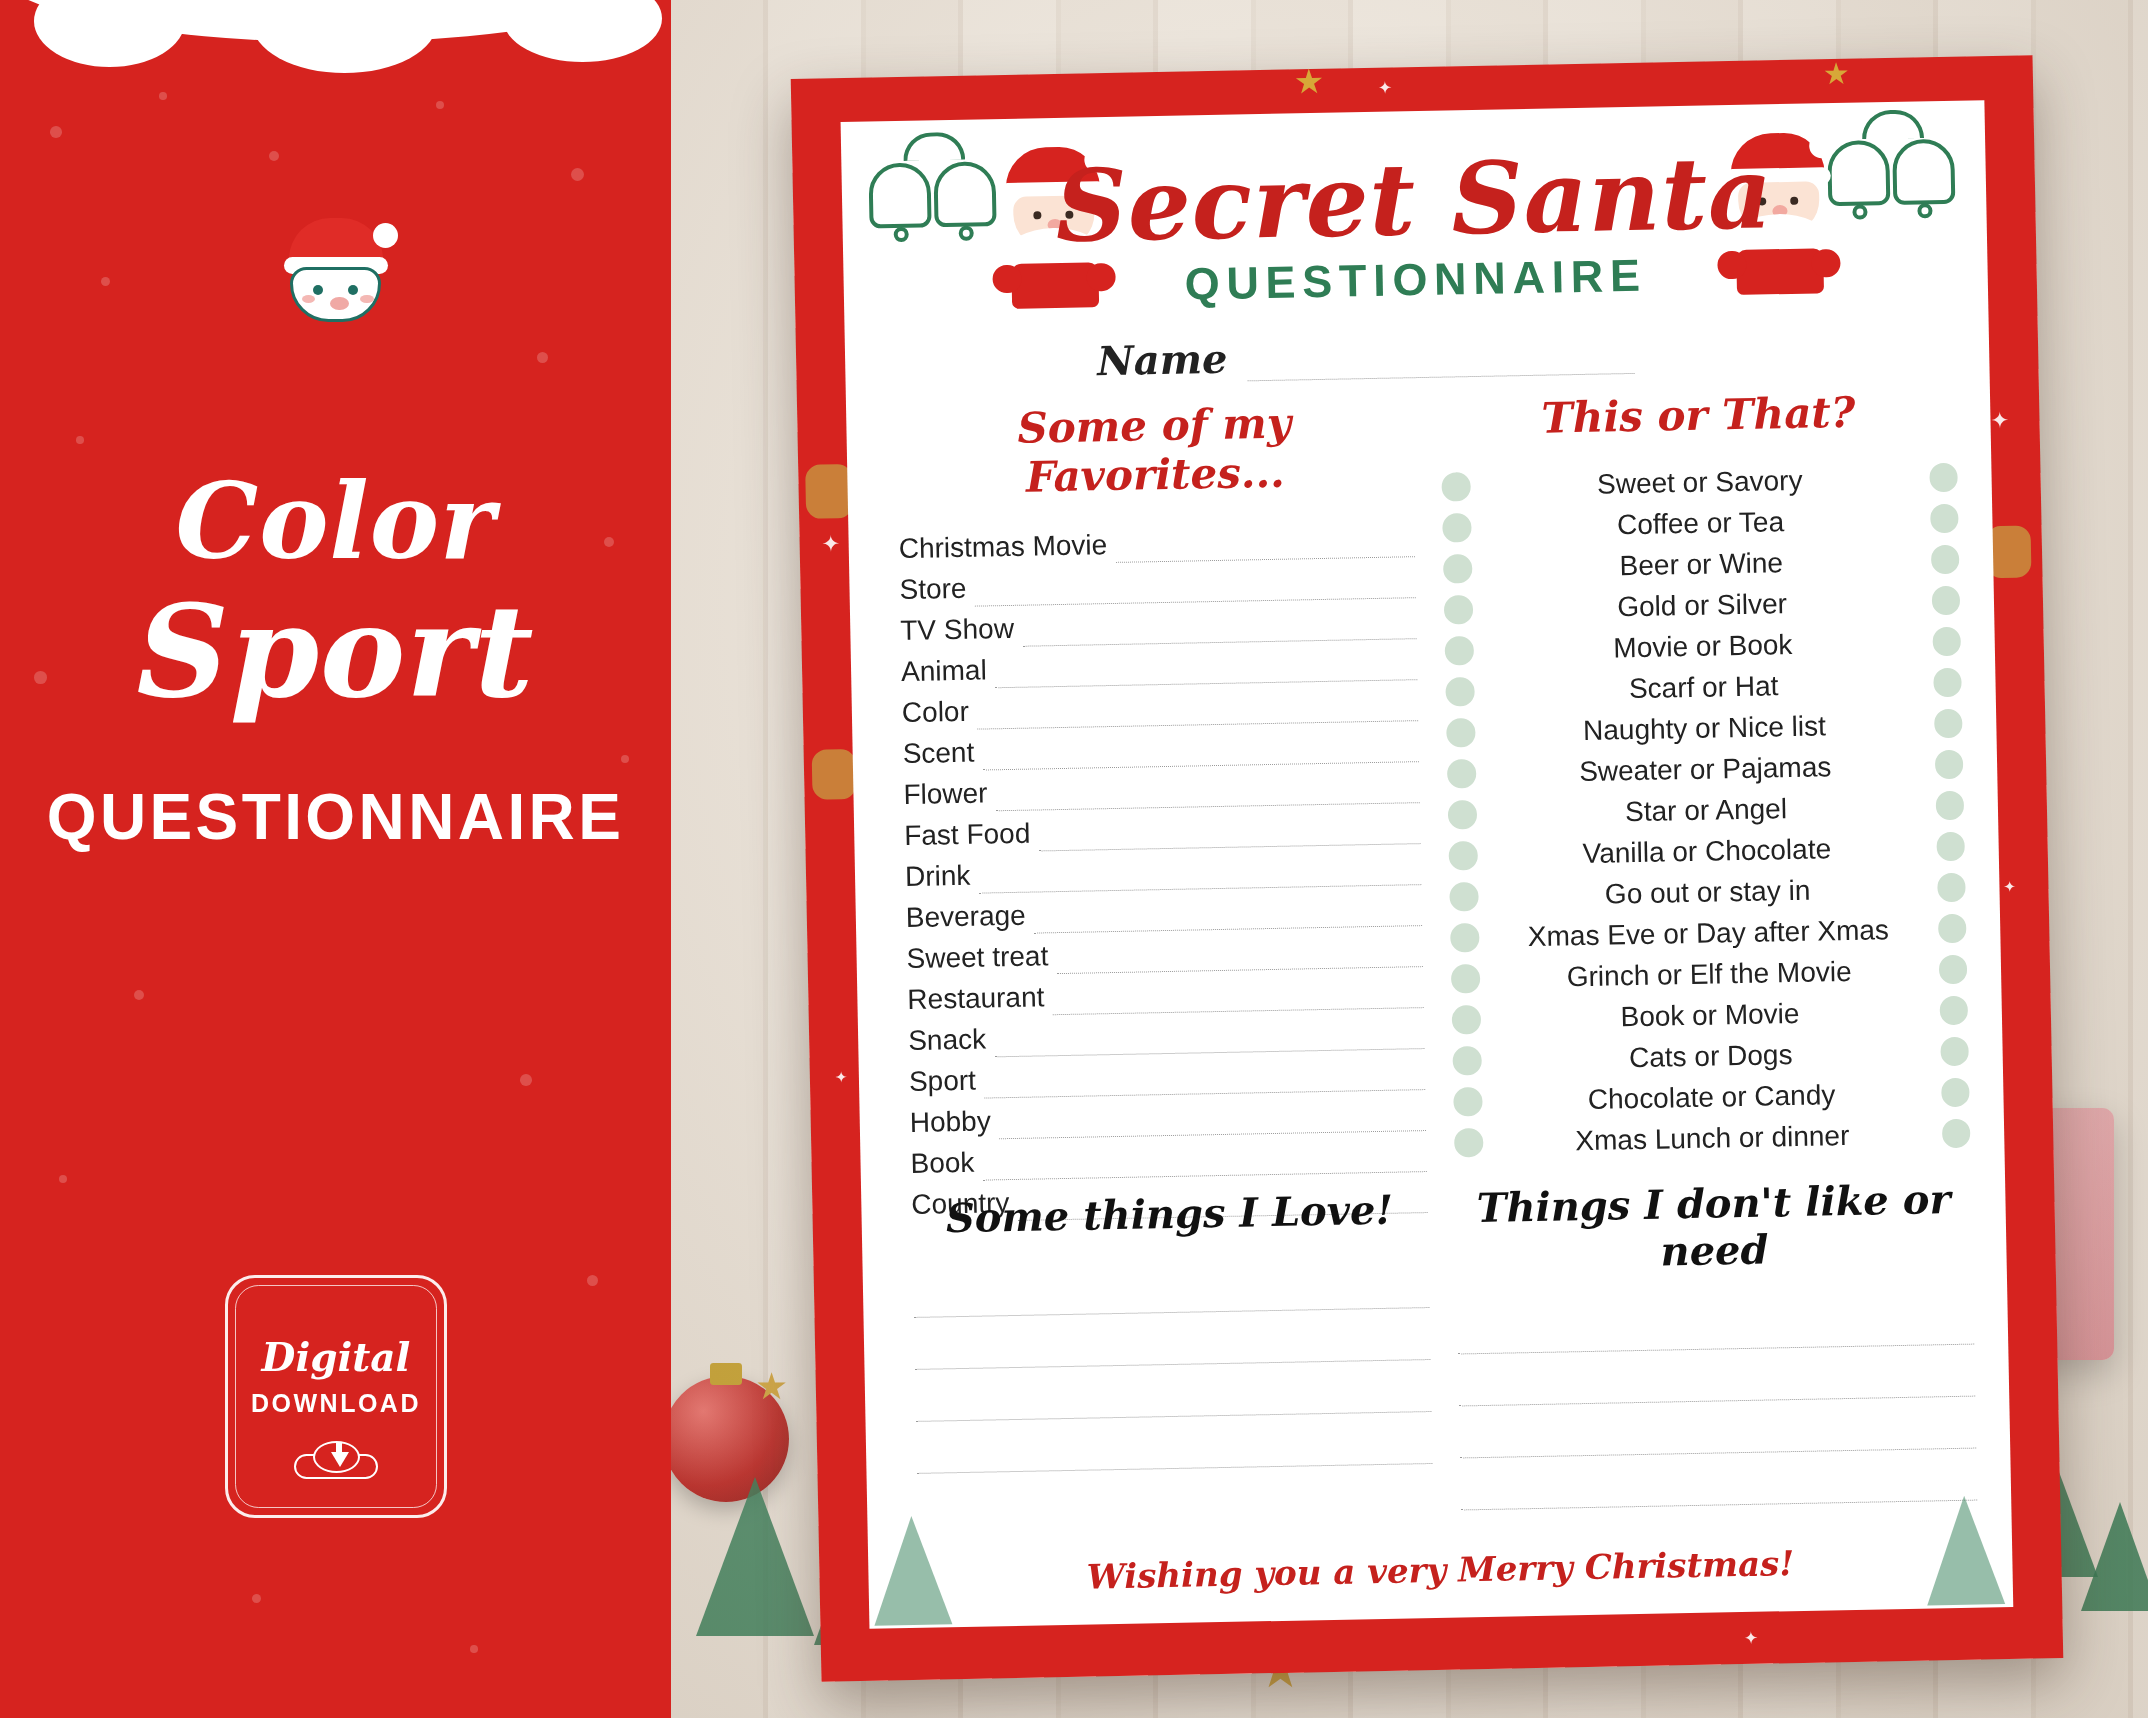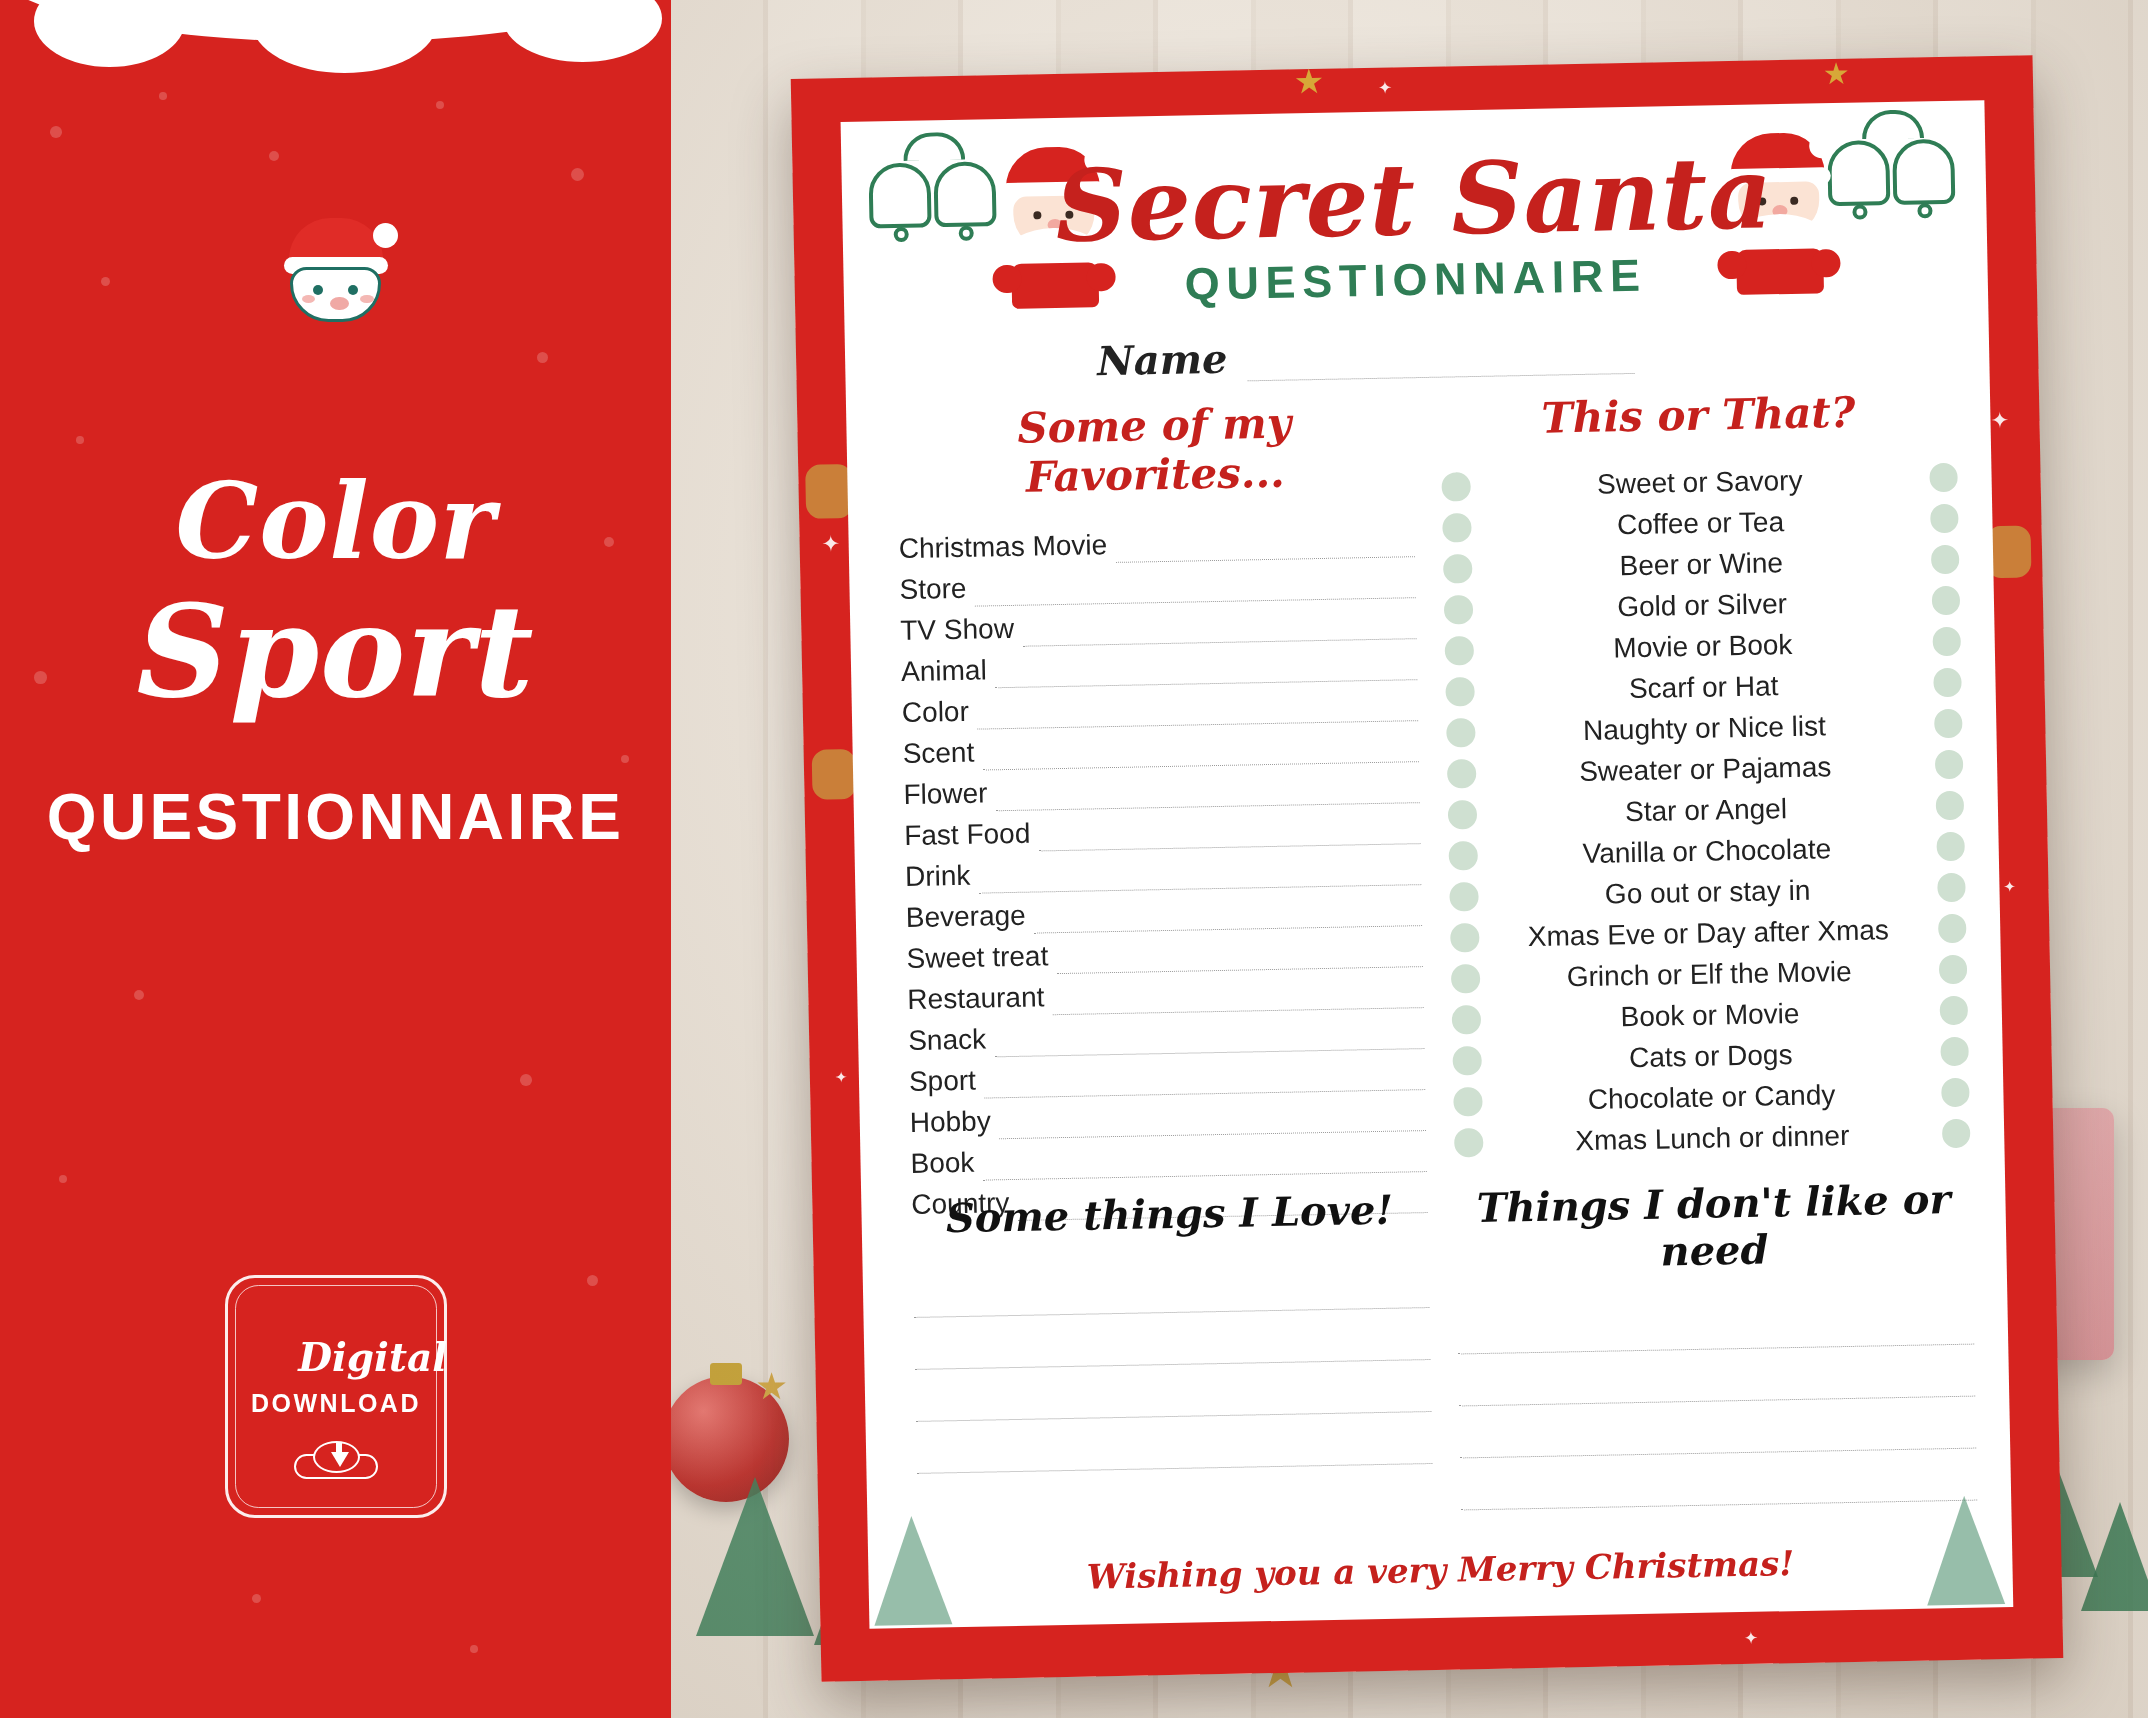--- a/index.html
+++ b/index.html
@@ -76,21 +76,21 @@
   .dd-badge {
     position: absolute; left: 225px; top: 1275px; width: 222px; height: 243px;
   }
   .dd-badge .scallop {
     position: absolute; inset: 0;
     border: 3.4px solid rgba(255,255,255,0.92);
     border-radius: 30px;
   }
   .dd-badge .scallop.inner { inset: 10px; border-width: 1.7px; border-radius: 23.5px; opacity: .8; }
   .dd-digital {
-    position: absolute; top: 59px; width: 222px; text-align: right;
+    position: absolute; top: 59px; width: 222px; text-align: center;
     font-family: "DejaVu Serif", serif; font-style: italic; font-weight: 700;
     font-size: 39px; color: #ffffff;
   }
   .dd-download {
     position: absolute; top: 114px; width: 222px; text-align: center;
     font-size: 25px; letter-spacing: 2.5px; font-weight: 700; color: #ffffff;
   }
   .dd-cloud {
     position: absolute; left: 69px; top: 164px; width: 84px; height: 44px;
   }

